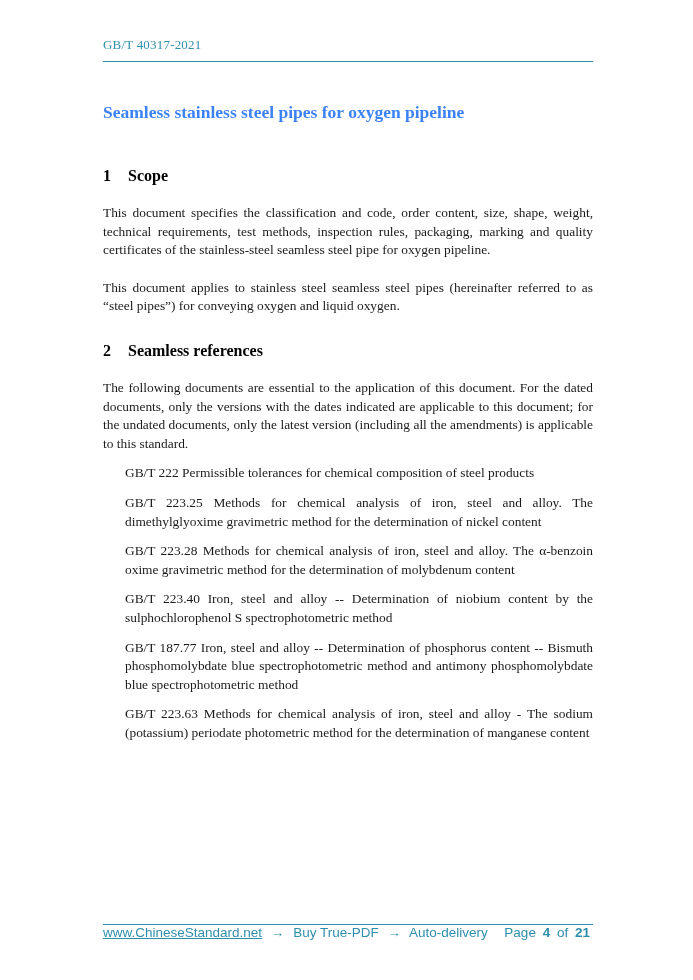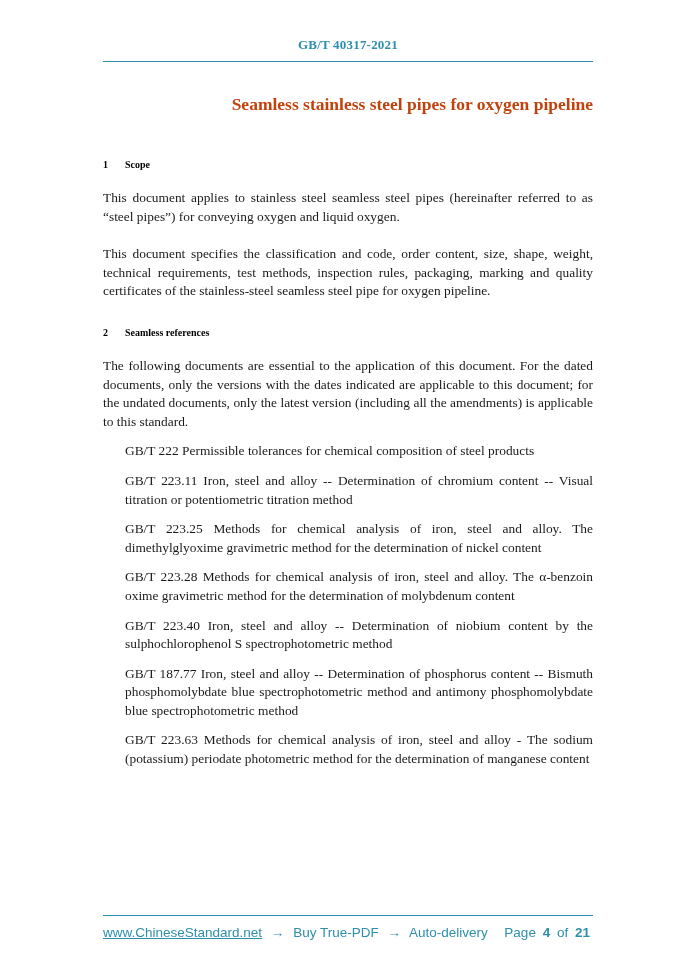--- a/index.html
+++ b/index.html
@@ -16,41 +16,41 @@
     color: #1a1a1a;
   }
   .content {
     position: absolute;
     left: 103px;
     right: 100px;
     top: 0;
   }
   .doc-number {
     margin-top: 37px;
-    text-align: center;
+    text-align: left;
     color: var(--accent);
-    font-weight: bold;
+    font-weight: normal;
     font-size: 13px;
     letter-spacing: 0.2px;
   }
   .header-rule {
     border: none;
     border-top: 1px solid var(--accent);
     margin: 8px 0 0 0;
     height: 0;
   }
   .doc-title {
-    margin: 32px 0 0 0;
-    text-align: right;
+    margin: 40px 0 0 0;
+    text-align: left;
     font-size: 17.5px;
     font-weight: bold;
-    color: #c2410c;
+    color: #3b82f6;
   }
   .section-heading {
-    font-size: 10px;
+    font-size: 16px;
     font-weight: bold;
     color: #000;
     margin: 44px 0 0 0;
   }
   .section-heading.second { margin-top: 26px; }
   .section-heading .num { display: inline-block; margin-right: 17px; }
   p.body {
     font-size: 13.4px;
     line-height: 18.6px;
     text-align: justify;
@@ -61,21 +61,21 @@
     line-height: 18.6px;
     text-align: justify;
     margin: 11px 0 0 22px;
   }
   .footer {
     position: absolute;
     left: 103px;
     right: 100px;
     bottom: 40px;
     border-top: 1px solid var(--accent);
-    padding-top: 9px;
+    padding-top: 0;
     color: var(--accent);
     font-size: 13.5px;
     display: flex;
     justify-content: space-between;
     align-items: baseline;
     font-family: "Liberation Sans", "DejaVu Sans", sans-serif;
   }
   .footer-left a.footer-link {
     color: var(--accent);
     text-decoration: underline;
@@ -90,29 +90,28 @@
 <div class="page">
   <div class="content">
 
     <div class="doc-number">GB/T 40317-2021</div>
     <hr class="header-rule">
 
     <h1 class="doc-title">Seamless stainless steel pipes for oxygen pipeline</h1>
 
     <h2 class="section-heading"><span class="num">1</span><span>Scope</span></h2>
 
+    <p class="body">This document specifies the classification and code, order content, size, shape, weight, technical requirements, test methods, inspection rules, packaging, marking and quality certificates of the stainless-steel seamless steel pipe for oxygen pipeline.</p>
     <p class="body">This document applies to stainless steel seamless steel pipes (hereinafter referred to as “steel pipes”) for conveying oxygen and liquid oxygen.</p>
-    <p class="body">This document specifies the classification and code, order content, size, shape, weight, technical requirements, test methods, inspection rules, packaging, marking and quality certificates of the stainless-steel seamless steel pipe for oxygen pipeline.</p>
 
     <h2 class="section-heading second"><span class="num">2</span><span>Seamless references</span></h2>
 
     <p class="body">The following documents are essential to the application of this document. For the dated documents, only the versions with the dates indicated are applicable to this document; for the undated documents, only the latest version (including all the amendments) is applicable to this standard.</p>
 
     <p class="ref">GB/T 222 Permissible tolerances for chemical composition of steel products</p>
-    <p class="ref">GB/T 223.11 Iron, steel and alloy -- Determination of chromium content -- Visual titration or potentiometric titration method</p>
     <p class="ref">GB/T 223.25 Methods for chemical analysis of iron, steel and alloy. The dimethylglyoxime gravimetric method for the determination of nickel content</p>
     <p class="ref">GB/T 223.28 Methods for chemical analysis of iron, steel and alloy. The α-benzoin oxime gravimetric method for the determination of molybdenum content</p>
     <p class="ref">GB/T 223.40 Iron, steel and alloy -- Determination of niobium content by the sulphochlorophenol S spectrophotometric method</p>
     <p class="ref">GB/T 187.77 Iron, steel and alloy -- Determination of phosphorus content -- Bismuth phosphomolybdate blue spectrophotometric method and antimony phosphomolybdate blue spectrophotometric method</p>
     <p class="ref">GB/T 223.63 Methods for chemical analysis of iron, steel and alloy - The sodium (potassium) periodate photometric method for the determination of manganese content</p>
 
   </div>
 
   <div class="footer">
     <div class="footer-left">

